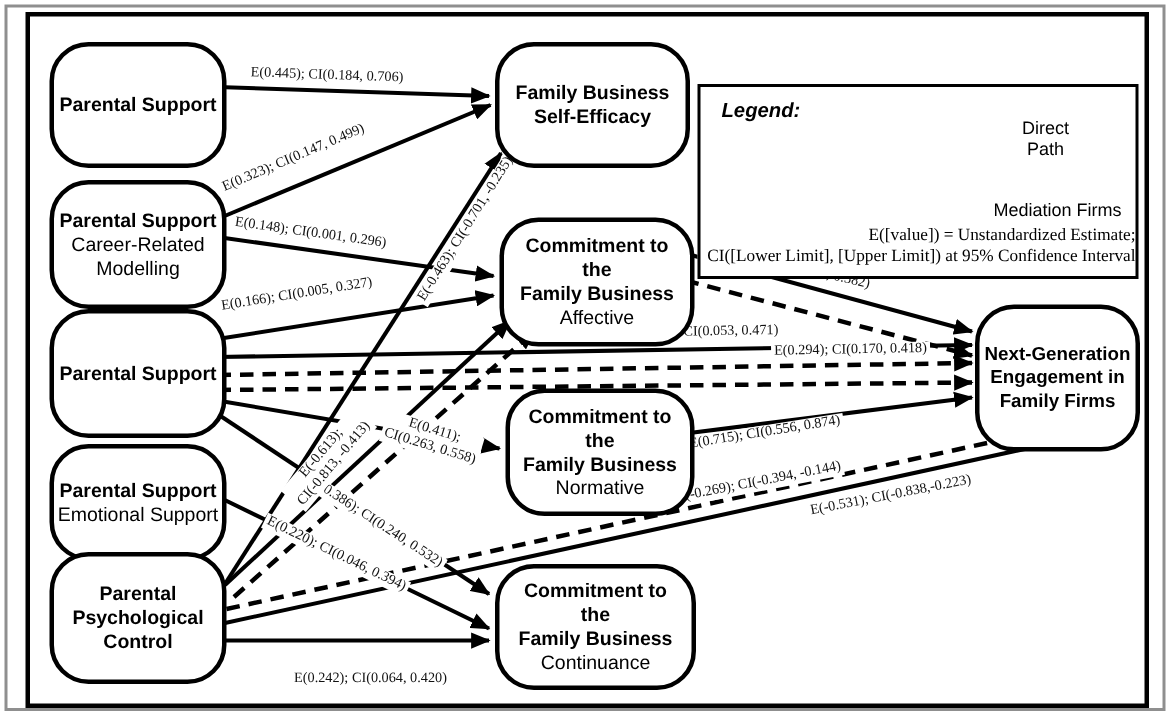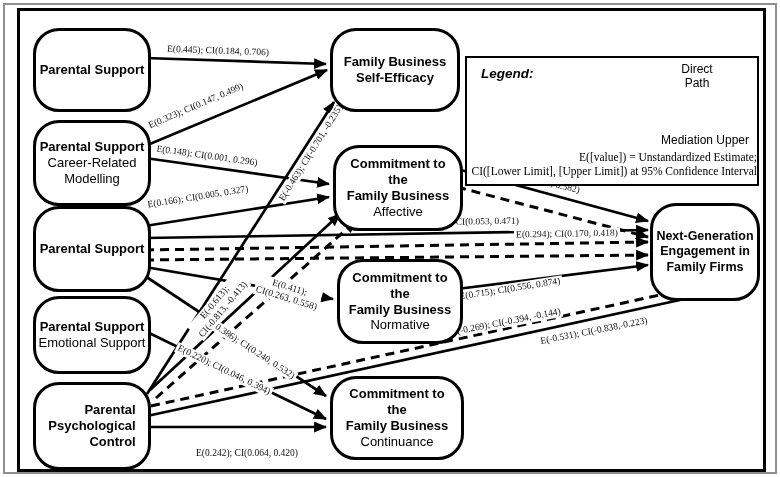--- a/index.html
+++ b/index.html
@@ -16,31 +16,31 @@
     font:9.5px "Liberation Serif",serif;color:#111;line-height:1.15;}
   .node{position:absolute;z-index:3;border:3px solid #000;border-radius:26px;background:#fff;
     display:flex;flex-direction:column;align-items:center;justify-content:center;text-align:center;
     line-height:1.22;color:#000;}
   .node .nt{font-weight:700;font-size:13px;white-space:pre-line;}
   .node .ns{font-weight:400;font-size:13px;white-space:pre-line;}
   #n-ia{left:33px;top:28px;width:112px;height:78px;}
   #n-crm{left:33px;top:120px;width:112px;height:80px;}
   #n-ve{left:33px;top:206px;width:112px;height:80px;}
   #n-es{left:33px;top:296px;width:112px;height:72px;}
-  #n-pc{left:33px;top:382px;width:112px;height:82px;text-align:right;}
+  #n-pc{left:33px;top:368px;width:112px;height:82px;}
   #n-se{left:330px;top:28px;width:124px;height:78px;}
   #n-aff{left:333px;top:145px;width:124px;height:80px;}
   #n-norm{left:337px;top:259px;width:120px;height:79px;}
   #n-cont{left:330px;top:376px;width:128px;height:78px;}
   #n-ng{left:650px;top:203px;width:104px;height:92px;}
   #n-ng .nt{font-size:12.5px;}
   #legend{position:absolute;z-index:3;left:465px;top:14px;width:290px;height:126px;
     border:2.5px solid #000;background:#fff;margin-top:42px;}
   #legend .lg-title{position:absolute;left:14px;top:8px;font-weight:700;font-style:italic;font-size:13.5px;}
-  #legend .lg-direct{position:absolute;left:195px;top:4px;width:70px;text-align:center;
+  #legend .lg-direct{position:absolute;left:195px;top:20px;width:70px;text-align:center;
     font-size:12px;white-space:pre-line;line-height:1.2;}
   #legend .lg-mediation{position:absolute;left:178px;top:75px;width:120px;text-align:center;font-size:12px;}
   #legend .lg-note{position:absolute;left:0;bottom:6px;width:100%;text-align:right;
     font:11.5px "Liberation Serif",serif;line-height:1.22;}
 </style>
 </head>
 <body>
 
 <div id="stage">
   <div class="frame-outer"></div>
@@ -142,19 +142,19 @@
   <div class="node" id="n-ng">
     <span class="nt">Next-Generation
 Engagement in
 Family Firms</span>
   </div>
 
   <div id="legend">
     <span class="lg-title">Legend:</span>
     <span class="lg-direct">Direct
 Path</span>
-    <span class="lg-mediation">Mediation Upper</span>
+    <span class="lg-mediation">Mediation Firms</span>
     <div class="lg-note">
       <div>E([value]) = Unstandardized Estimate;</div>
       <div>CI([Lower Limit], [Upper Limit]) at 95% Confidence Interval</div>
     </div>
   </div>
 </div>
 
 </body></html>

